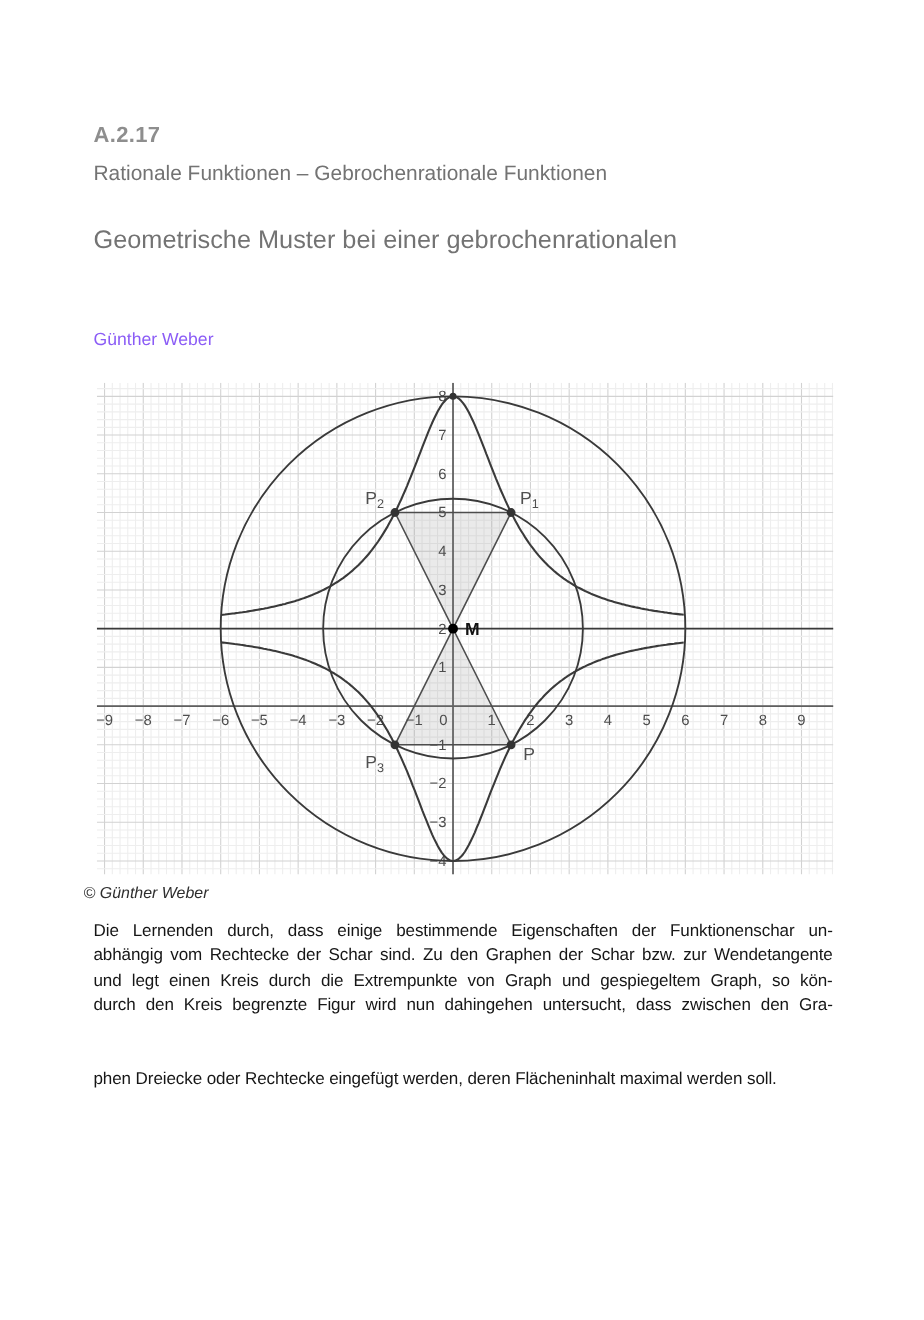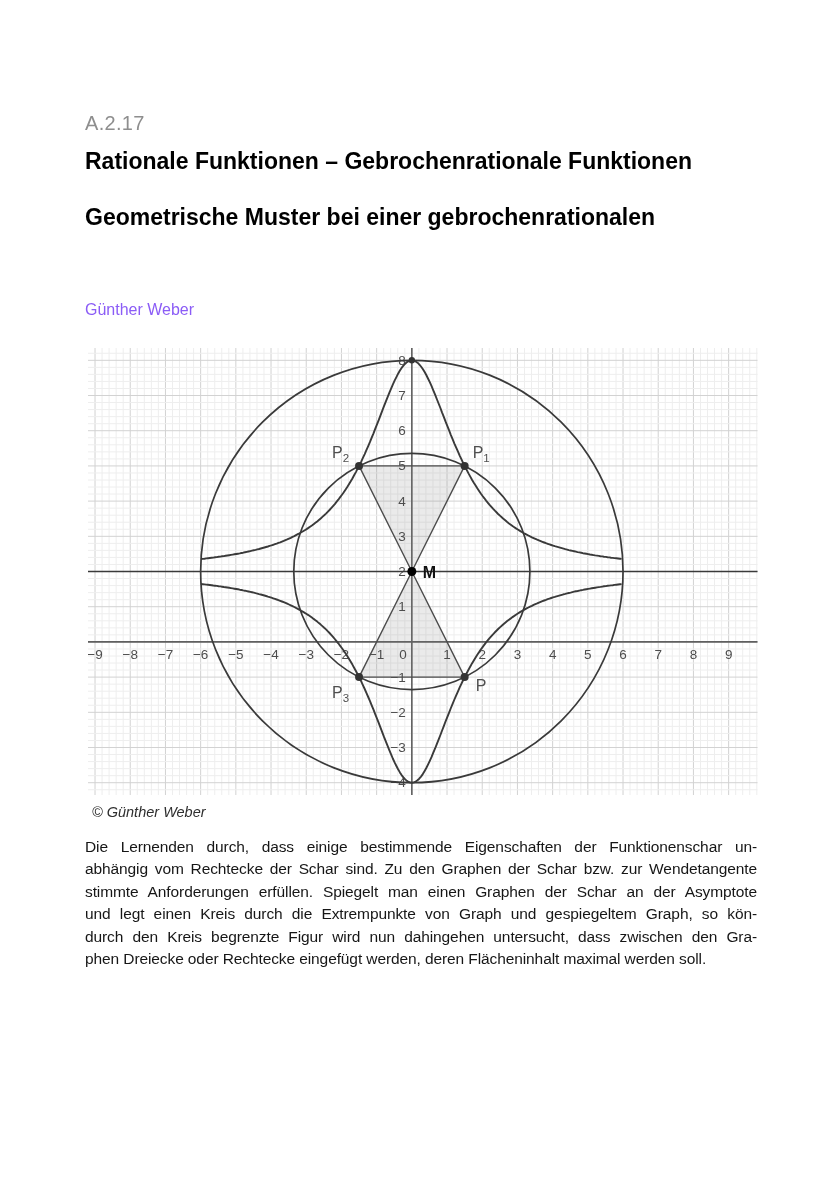--- a/index.html
+++ b/index.html
@@ -1,29 +1,29 @@
 <!DOCTYPE html>
 <html lang="de"><head>
 <meta charset="utf-8">
 <style>
   html,body{margin:0;padding:0;}
   body{
     width:840px;height:1200px;position:relative;background:#ffffff;
     font-family:"Liberation Sans", sans-serif;color:#161616;overflow:hidden;
   }
   .abs{position:absolute;}
-  .code{left:85px;top:112px;font-size:20px;font-weight:normal;color:#8e8e8e;letter-spacing:.3px;}
-  .category{left:85px;top:148px;font-size:23px;font-weight:bold;color:#000000;}
-  .title{left:85px;top:201px;font-size:23px;font-weight:bold;line-height:33px;color:#000000;}
+  .code{left:85px;top:112px;font-size:20px;font-weight:bold;color:#8e8e8e;letter-spacing:.3px;}
+  .category{left:85px;top:148px;font-size:19px;font-weight:normal;color:#737373;}
+  .title{left:85px;top:201px;font-size:23px;font-weight:normal;line-height:33px;color:#737373;}
   .author{left:85px;top:301px;font-size:16px;color:#8b5cf6;}
   .figure{left:88px;top:348px;width:670px;height:447px;}
-  .caption{left:92px;top:804px;font-size:14.5px;font-style:italic;color:#2e2e2e;}
+  .caption{left:76px;top:804px;font-size:14.5px;font-style:italic;color:#2e2e2e;}
   .bodytext{left:85px;top:836px;width:672px;font-size:15.5px;line-height:22.4px;color:#161616;letter-spacing:-0.1px;}
   .jline{text-align:justify;text-align-last:justify;}
-  .jlast{text-align:left;}
+  .jlast{text-align:left;margin-top:44px;}
   svg text{font-family:"Liberation Sans", sans-serif;}
 </style>
 </head>
 <body>
 
 <div class="abs code">A.2.17</div>
 <div class="abs category">Rationale Funktionen – Gebrochenrationale Funktionen</div>
 
 <div class="abs title">
   <div>Geometrische Muster bei einer gebrochenrationalen</div>
@@ -253,17 +253,16 @@
         <text x="334.84" y="229.52" font-size="16" fill="#111" font-weight="bold">M</text>
       </g>
     </svg>
 </div>
 
 <div class="abs caption">© Günther Weber</div>
 
 <div class="abs bodytext">
   <div class="jline">Die Lernenden durch, dass einige bestimmende Eigenschaften der Funktionenschar un-</div>
   <div class="jline">abhängig vom Rechtecke der Schar sind. Zu den Graphen der Schar bzw. zur Wendetangente</div>
-  <div class="jline">stimmte Anforderungen erfüllen. Spiegelt man einen Graphen der Schar an der Asymptote</div>
   <div class="jline">und legt einen Kreis durch die Extrempunkte von Graph und gespiegeltem Graph, so kön-</div>
   <div class="jline">durch den Kreis begrenzte Figur wird nun dahingehen untersucht, dass zwischen den Gra-</div>
   <div class="jlast">phen Dreiecke oder Rechtecke eingefügt werden, deren Flächeninhalt maximal werden soll.</div>
 </div>
 
 </body></html>

